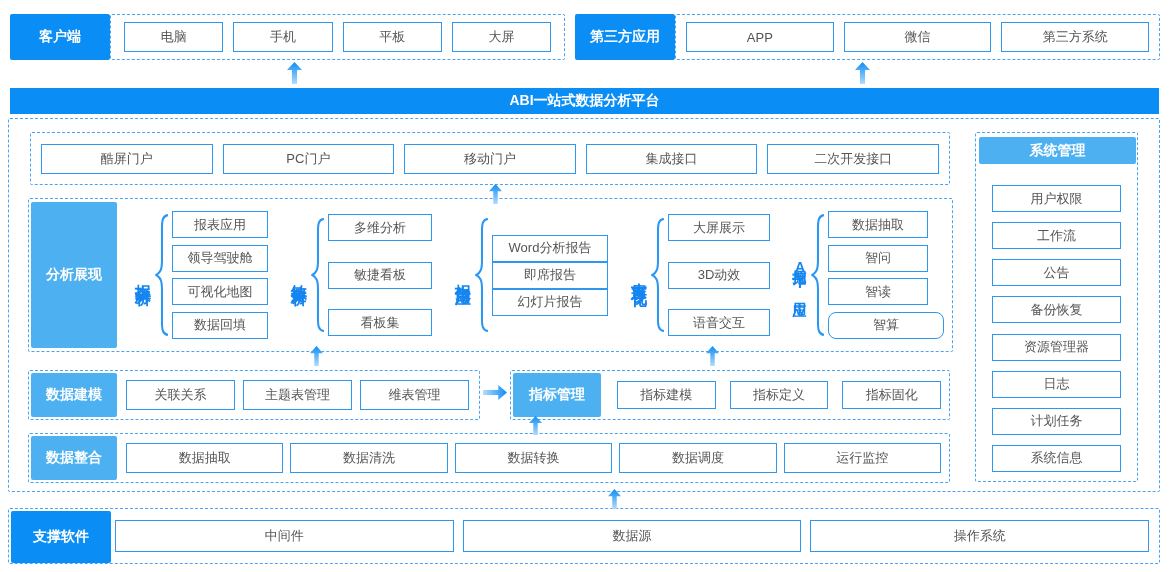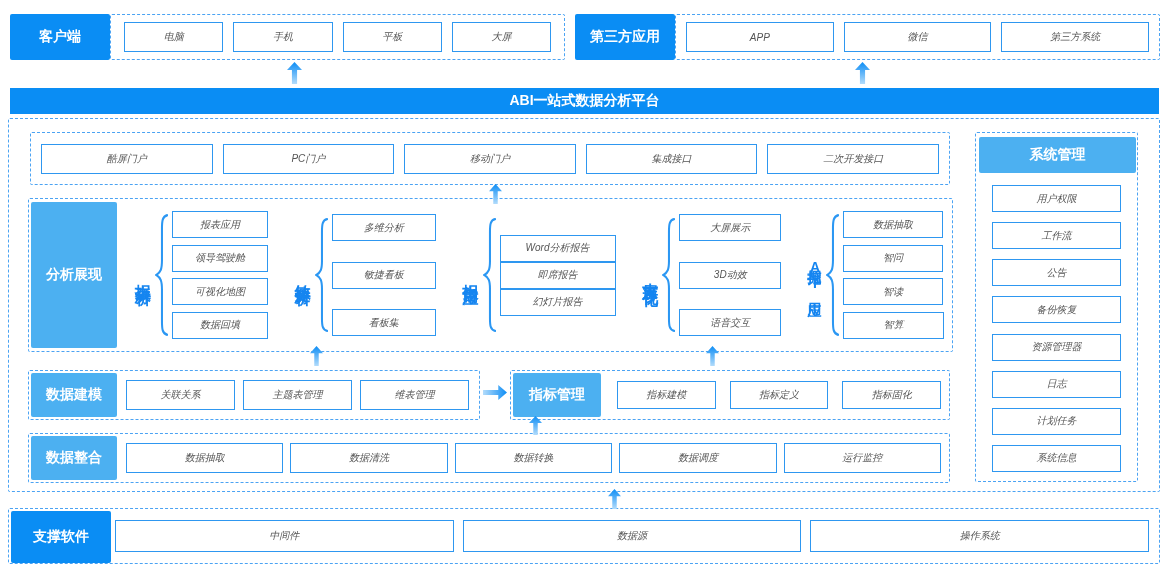--- a/index.html
+++ b/index.html
@@ -4,22 +4,22 @@
 <style>
   html,body{margin:0;padding:0;background:#fff;}
   .canvas{position:relative;width:1169px;height:572px;background:#fff;overflow:hidden;
           font-family:"Liberation Sans","DejaVu Sans",sans-serif;}
   .abs{position:absolute;}
   .panel-primary{background:#0a8df4;color:#fff;font-weight:bold;font-size:14px;
                  display:flex;align-items:center;justify-content:center;border-radius:2px;}
   .panel-light{background:#4cb0f1;color:#fff;font-weight:bold;font-size:14px;
                display:flex;align-items:center;justify-content:center;border-radius:2px;}
   .dash{border:1px dashed #4ba3f3;box-sizing:border-box;border-radius:2px;}
-  .node{background:#fff;border:1px solid #2e97f0;color:#555;font-size:10px;
-        display:flex;align-items:center;justify-content:center;box-sizing:border-box;white-space:nowrap;font-style:italic;}
+  .node{background:#fff;border:1px solid #2e97f0;color:#555;font-size:13px;
+        display:flex;align-items:center;justify-content:center;box-sizing:border-box;white-space:nowrap;}
   .hrow{display:flex;align-items:center;}
   .hrow .node{flex:1;height:30px;}
   .banner{background:#0a8df4;color:#fff;font-weight:bold;font-size:14px;
           display:flex;align-items:center;justify-content:center;}
   .agroups{display:flex;align-items:center;justify-content:space-between;}
   .agroup{display:flex;align-items:center;}
   .vname{writing-mode:vertical-rl;text-orientation:upright;font-weight:bold;color:#1585f0;
          font-size:16px;letter-spacing:2px;line-height:1;margin-right:2px;}
   .brace{width:13px;margin:0 4px 0 2px;}
   .brace path{fill:none;stroke:#2b97f3;stroke-width:2.2;stroke-linecap:round;}
@@ -139,21 +139,21 @@
 
       <div class="agroup">
         <div class="vname" style="font-size:14px;letter-spacing:0;">挖掘与AI应用</div>
         <svg class="brace" style="height:124px;" viewBox="0 0 14 110" preserveAspectRatio="none">
           <path d="M13 2 C8 3 7.5 7 7.5 14 L7.5 42 C7.5 50 6 52.5 1.5 55 C6 57.5 7.5 60 7.5 68 L7.5 96 C7.5 103 8 107 13 108"></path>
           </svg>
         <div class="stack" style="height:128px;">
           <div class="node" style="width:100px;">数据抽取</div>
           <div class="node" style="width:100px;">智问</div>
           <div class="node" style="width:100px;">智读</div>
-          <div class="node" style="width:101px;">智算</div>
+          <div class="node" style="width:116px;border-radius:8px;">智算</div>
         </div>
       </div>
 
     </div>
   </div>
 
   <svg class="abs up-arrow" style="left:310px;top:346px;z-index:3;" width="13" height="20" viewBox="0 0 14 22" preserveAspectRatio="none">
     <path d="M7 0 L14 8 H9.4 V22 H4.6 V8 H0 Z" fill="url(#agv)"></path>
     </svg>
   <svg class="abs up-arrow" style="left:706px;top:346px;z-index:3;" width="13" height="20" viewBox="0 0 14 22" preserveAspectRatio="none">
@@ -191,21 +191,21 @@
     <div class="abs hrow" style="left:97px;right:8px;top:9px;gap:7px;">
       <div class="node">数据抽取</div>
       <div class="node">数据清洗</div>
       <div class="node">数据转换</div>
       <div class="node">数据调度</div>
       <div class="node">运行监控</div>
     </div>
   </div>
 
   <div class="abs dash" style="left:975px;top:132px;width:163px;height:350px;">
-    <div class="abs panel-light" style="left:3px;top:4px;width:157px;height:36px;">系统管理</div>
+    <div class="abs panel-light" style="left:3px;top:4px;width:157px;height:27px;">系统管理</div>
     <div class="abs sysitems" style="left:16px;right:16px;top:52px;bottom:9px;">
       <div class="node">用户权限</div>
       <div class="node">工作流</div>
       <div class="node">公告</div>
       <div class="node">备份恢复</div>
       <div class="node">资源管理器</div>
       <div class="node">日志</div>
       <div class="node">计划任务</div>
       <div class="node">系统信息</div>
     </div>

